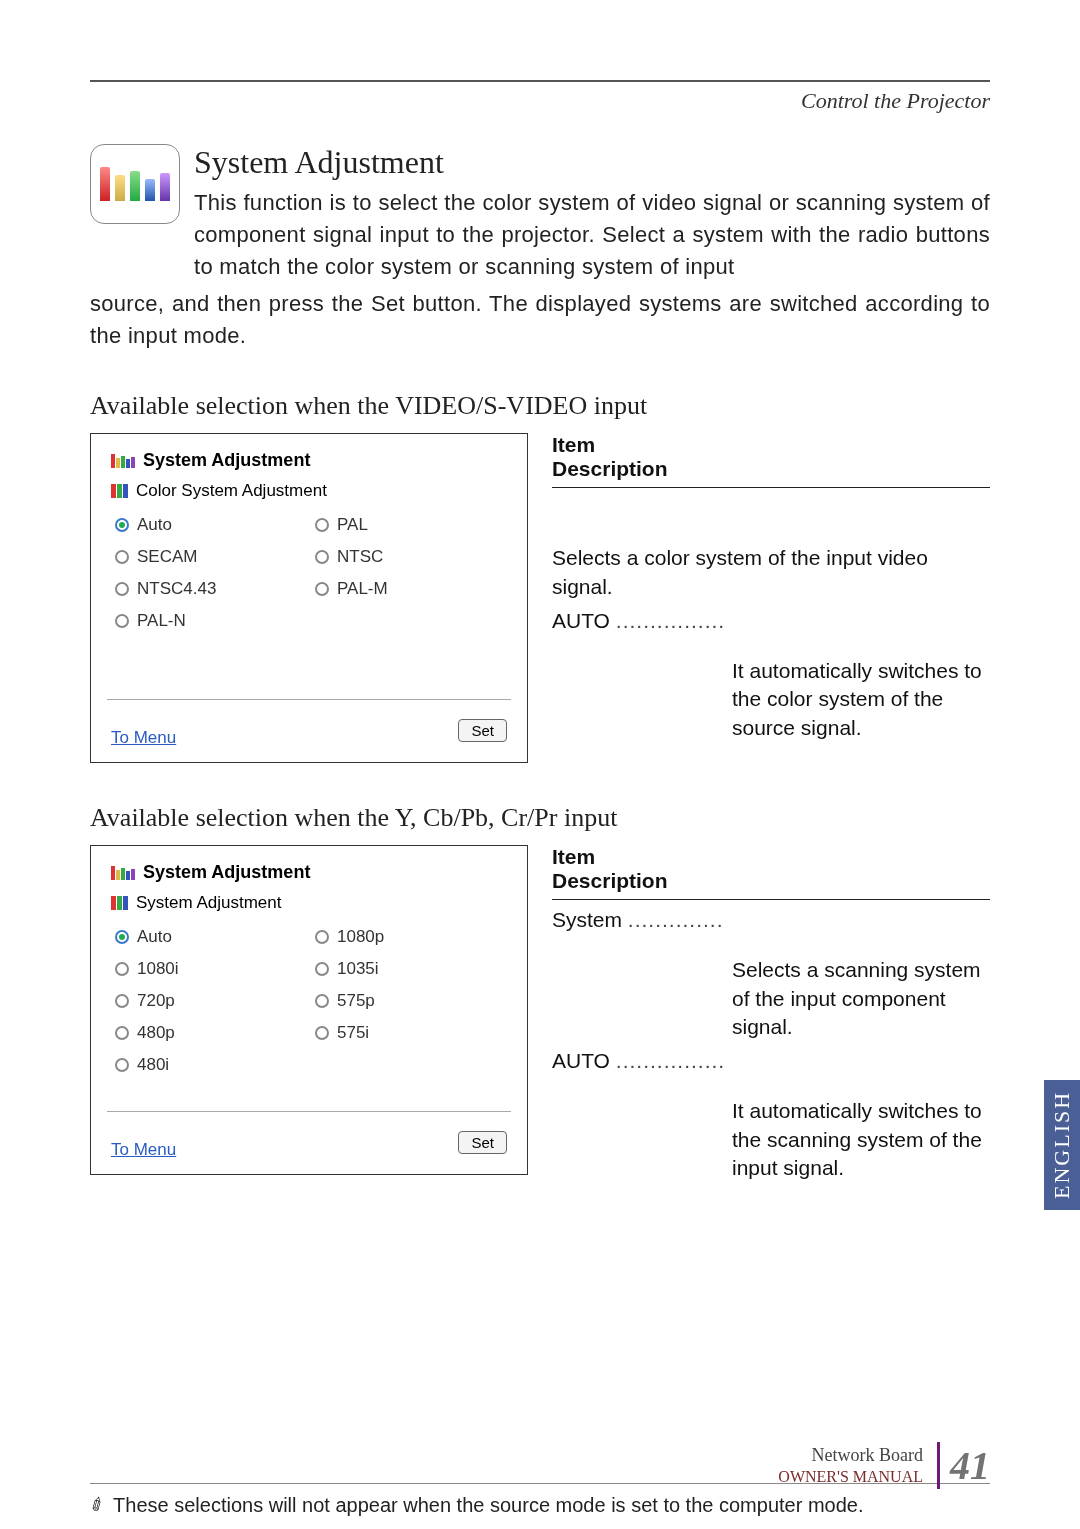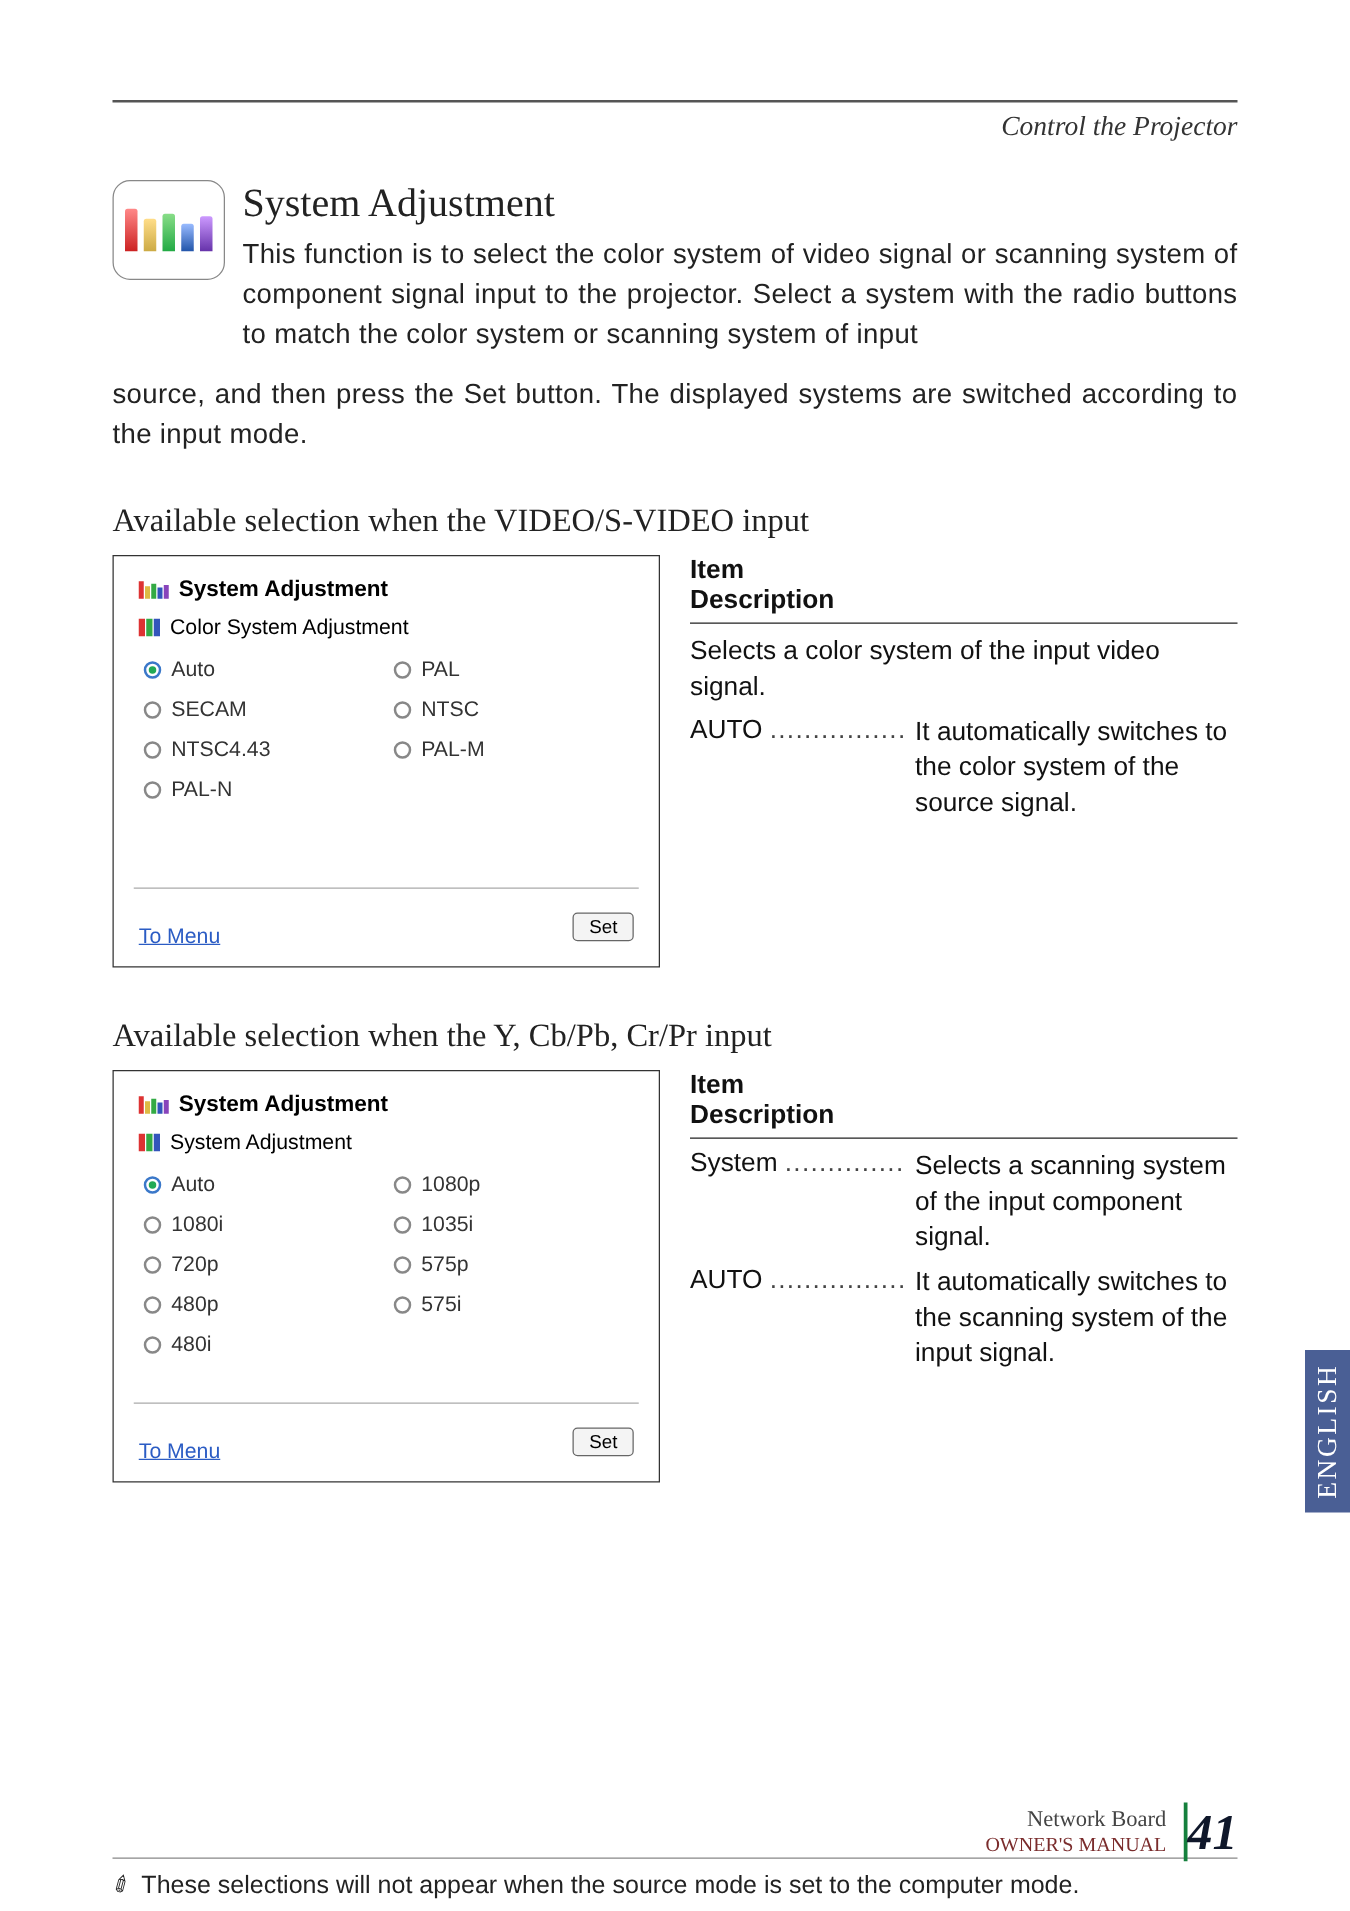--- a/index.html
+++ b/index.html
@@ -49,21 +49,21 @@
   .intro {
     font-size: 22px;
     line-height: 1.45;
     color: #222;
     text-align: justify;
     letter-spacing: 0.3px;
   }
   .intro-cont {
     font-size: 22px;
     line-height: 1.45;
-    margin-top: 16px;
+    margin-top: 5px;
   }
   .sub-heading {
     font-family: "Times New Roman", serif;
     font-size: 26px;
     color: #222;
     margin-top: 40px;
     margin-bottom: 12px;
   }
   .two-col {
     display: flex;
@@ -138,21 +138,21 @@
   }
   .dt-head {
     display:flex; border-bottom:1.5px solid #222; padding-bottom:6px;
     font-weight:bold;
     flex-direction:column;
   }
   .dt-head .c1{ width:180px;}
   .dt-head .c2{ flex:1;}
   .dt-row { display:flex; padding-top:8px;}
   .dt-row .c1{ width:180px; }
-  .dt-row .c2{ flex:1; line-height:1.35;}
+  .dt-row .c2{ flex:1; line-height:1.35;margin-top:48px;}
   .dots { letter-spacing:1px; color:#444;}
   .side-tab {
     position:absolute;
     right:0; top:1080px;
     width:36px; height:130px;
     background:#4a5f95;
     color:#fff;
     writing-mode: vertical-rl;
     transform: rotate(180deg);
     display:flex; align-items:center; justify-content:center;
@@ -179,22 +179,23 @@
   .footer-text{
     font-family:"Times New Roman",serif;
     font-size:18px; color:#444;
     line-height:1.2;
     text-align:right;
   }
   .footer-text .line2{ color:#7a2c2c; font-size:16px;}
   .page-num{
     font-family:"Times New Roman",serif;
     font-style:italic; font-weight:bold;
-    font-size:40px; color:#0f172a;
-    border-left:3px solid #15803d;
+    font-size:40px; color:#737373;
+    border-left:3px solid #701a75;
+    padding-left:10px;
   }
 </style>
 </head>
 <body>
 
 <div class="header-line"></div>
 <div class="header-title">Control the Projector</div>
 
 <div class="section-title-row">
   <div class="section-icon">

